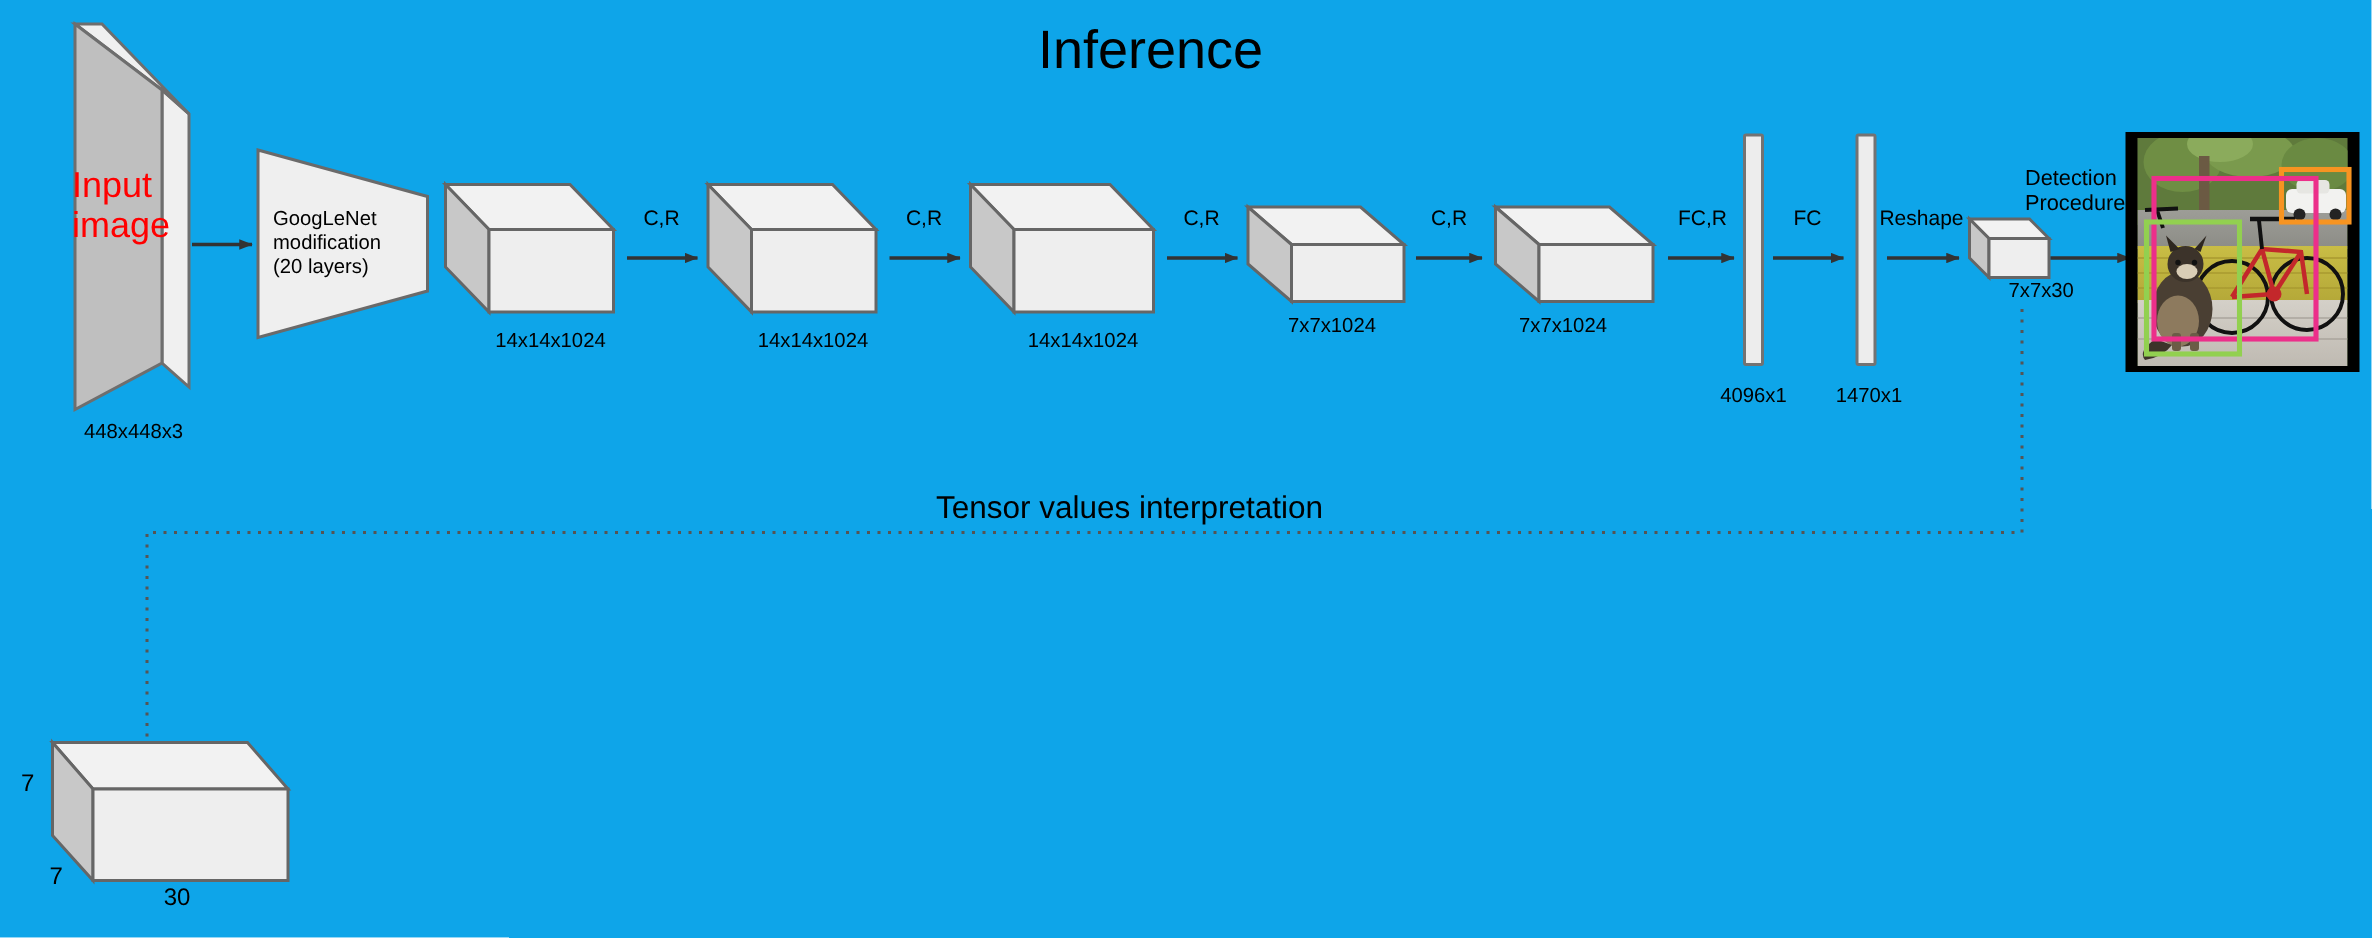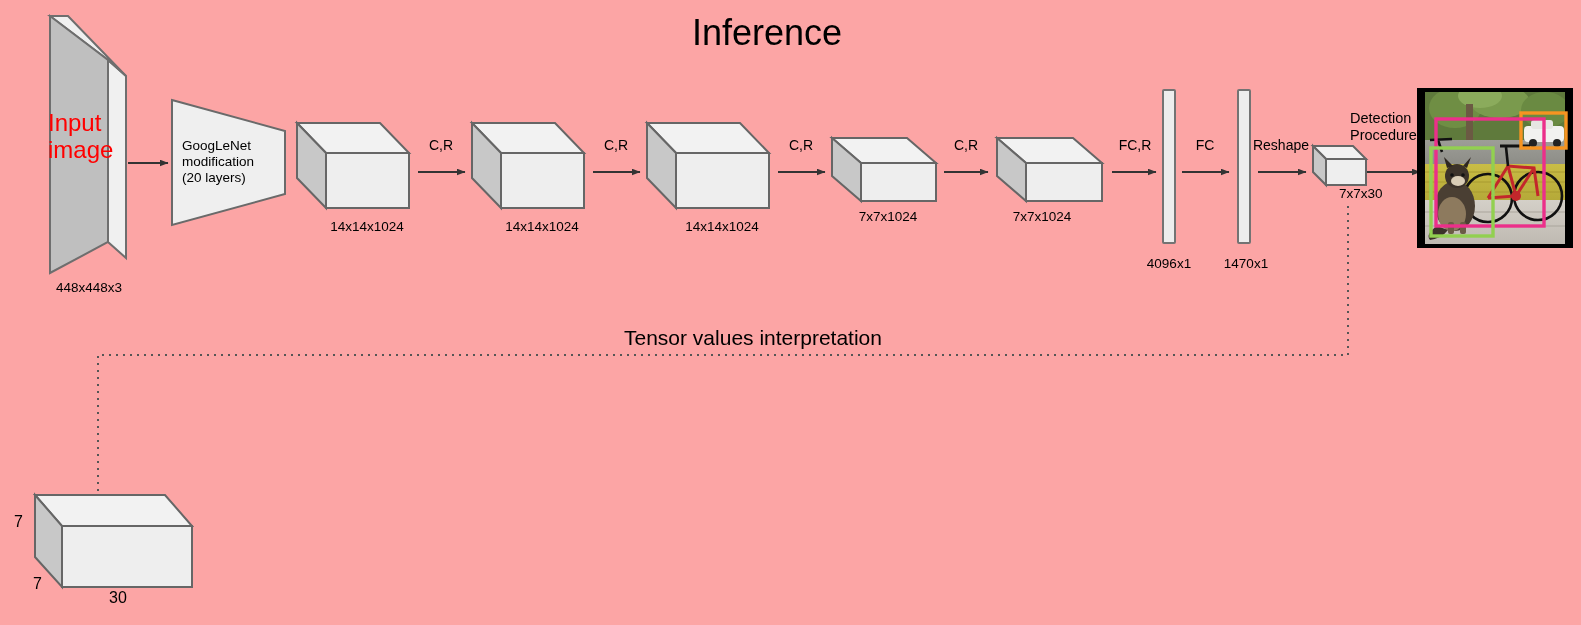--- a/index.html
+++ b/index.html
@@ -1,17 +1,17 @@
 <!DOCTYPE html>
 <html><head>
 <meta charset="utf-8">
 <style>
   html,body{margin:0;padding:0;background:#ffffff;}
   body{width:1581px;height:625px;overflow:hidden;font-family:"Liberation Sans","DejaVu Sans",sans-serif;color:#000;}
-  #stage{position:relative;width:1581px;height:625px;background:#fca5a5;}
+  #stage{position:relative;width:1581px;height:625px;background:#0ea5e9;}
   svg#diagram{position:absolute;left:0;top:0;width:1581px;height:625px;display:block;}
   .lbl-dim{font-family:"Liberation Sans","DejaVu Sans",sans-serif;font-size:13.5px;fill:#000;}
   .lbl-op{font-family:"Liberation Sans","DejaVu Sans",sans-serif;font-size:14px;fill:#000;}
   .lbl-title{font-family:"Liberation Sans","DejaVu Sans",sans-serif;font-size:36px;fill:#000;}
   .lbl-section{font-family:"Liberation Sans","DejaVu Sans",sans-serif;font-size:21px;fill:#000;}
   .lbl-input{font-family:"Liberation Sans","DejaVu Sans",sans-serif;font-size:24px;fill:#ff0000;}
   .lbl-trap{font-family:"Liberation Sans","DejaVu Sans",sans-serif;font-size:13.5px;fill:#000;}
   .lbl-det{font-family:"Liberation Sans","DejaVu Sans",sans-serif;font-size:14.5px;fill:#000;}
   .lbl-small{font-family:"Liberation Sans","DejaVu Sans",sans-serif;font-size:16px;fill:#000;}
   .face-front{fill:#eeeeee;stroke:#666666;stroke-width:2;}

